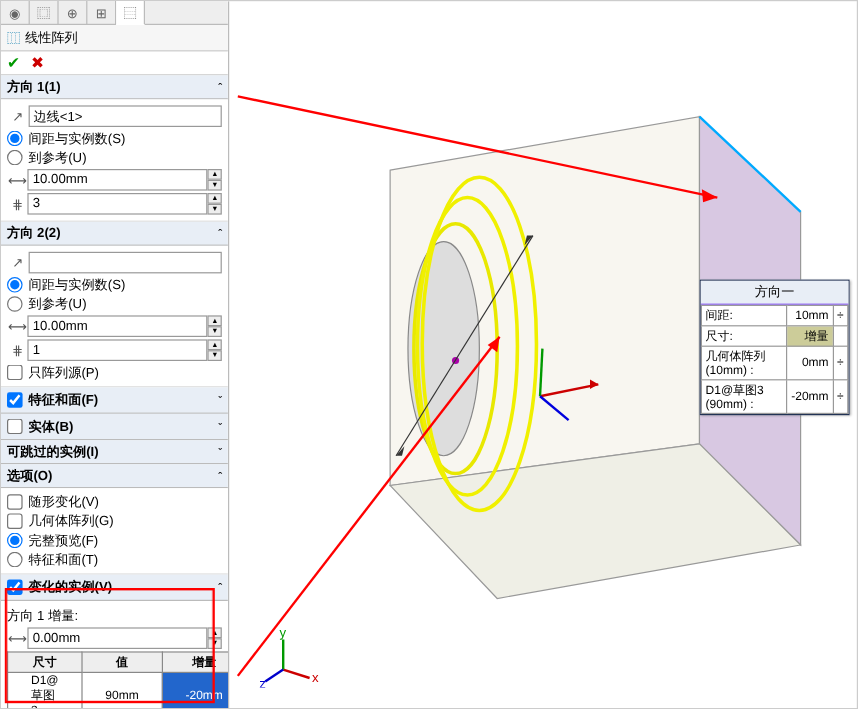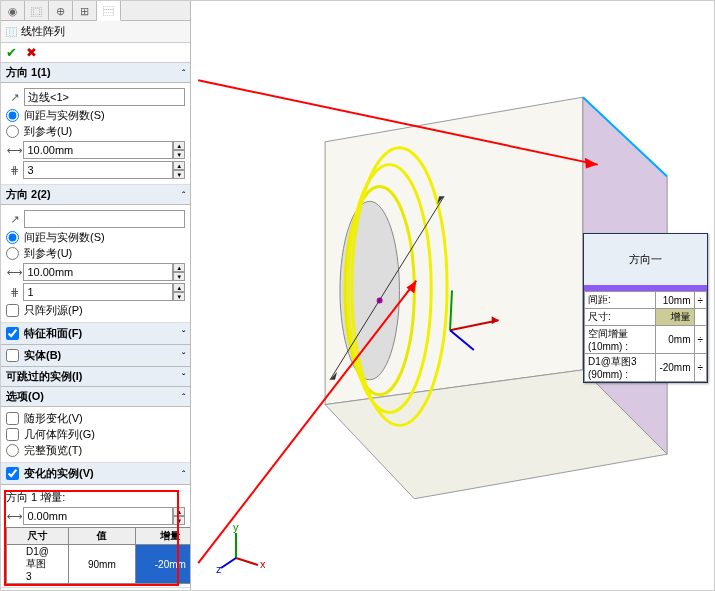--- a/index.html
+++ b/index.html
@@ -32,21 +32,21 @@
 
 .dimtable { width:100%; border-collapse:collapse; }
 .dimtable th, .dimtable td { border:1px solid #888; padding:1px 19px; font-size:10px; }
 .dimtable th { background:#eee; }
 .dimtable td.sel { background:#2266cc; color:#fff; }
 
 .viewport { position:absolute; left:195px; top:2px; right:2px; bottom:2px; background:#fff; }
 .axis { position:absolute; left:20px; bottom:15px; }
 
 .callout { position:absolute; right:6px; top:232px; width:125px; border:1px solid #235; background:#fff; box-shadow:1px 1px 2px rgba(0,0,0,.3); }
-.callout .chdr { background:#e8eef6; text-align:center; padding:18px; border-bottom:6px solid #8b5cf6; }
+.callout .chdr { background:#e8eef6; text-align:center; padding:2px; border-bottom:1px solid #8b5cf6; }
 .callout table { width:100%; border-collapse:collapse; }
 .callout td { border:1px solid #999; padding:1px 3px; font-size:10px; }
 .callout td.r { text-align:right; background:#fff; }
 .callout td.hl { background:#cc9; }
 
 .redbox { position:absolute; border:2px solid #f00; pointer-events:none; }
 </style>
 </head>
 <body>
 
@@ -167,22 +167,26 @@
   <div class="section-body">
     <label>
         <input type="checkbox" style="">
         <span>随形变化(V)</span>
       </label>
     <label>
         <input type="checkbox" style="">
         <span>几何体阵列(G)</span>
       </label>
     <label>
+        <input type="radio" checked="" style="">
+        <span>完整预览(F)</span>
+      </label>
+    <label>
         <input type="radio" style="">
-        <span>完整预览(T)</span>
+        <span>特征和面(T)</span>
       </label>
   </div>
 
   <div class="section-hdr">
       <label>
         <input type="checkbox" checked="" style="">
         <span>变化的实例(V)</span>
       </label>
       <span class="arrow">ˆ</span>
     </div>
@@ -260,21 +264,21 @@
           <td>间距:</td>
           <td class="r">10mm</td>
           <td>÷</td>
         </tr>
     <tr>
           <td>尺寸:</td>
           <td class="r hl">增量</td>
           <td></td>
         </tr>
     <tr>
-          <td>空间增量 (10mm) :</td>
+          <td>几何体阵列 (10mm) :</td>
           <td class="r">0mm</td>
           <td>÷</td>
         </tr>
     <tr>
           <td>D1@草图3 (90mm) :</td>
           <td class="r">-20mm</td>
           <td>÷</td>
         </tr>
   </tbody>
     </table>

